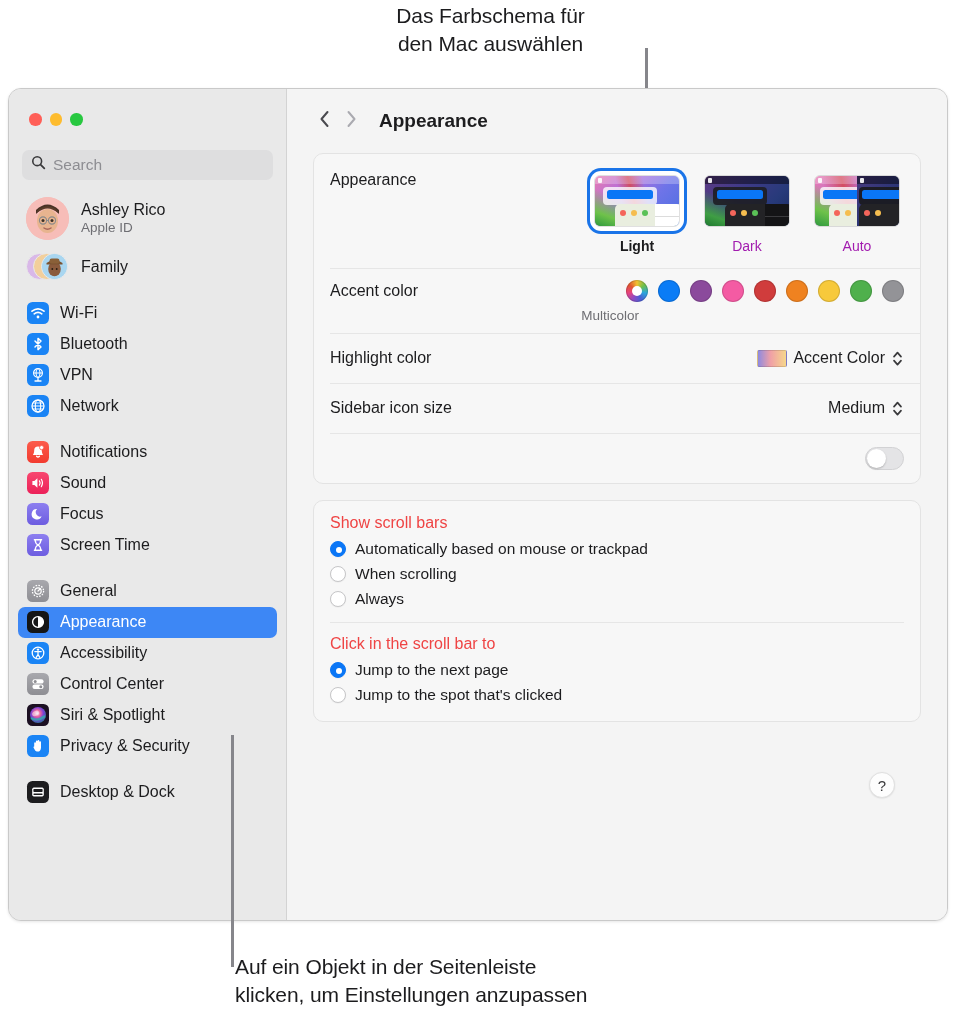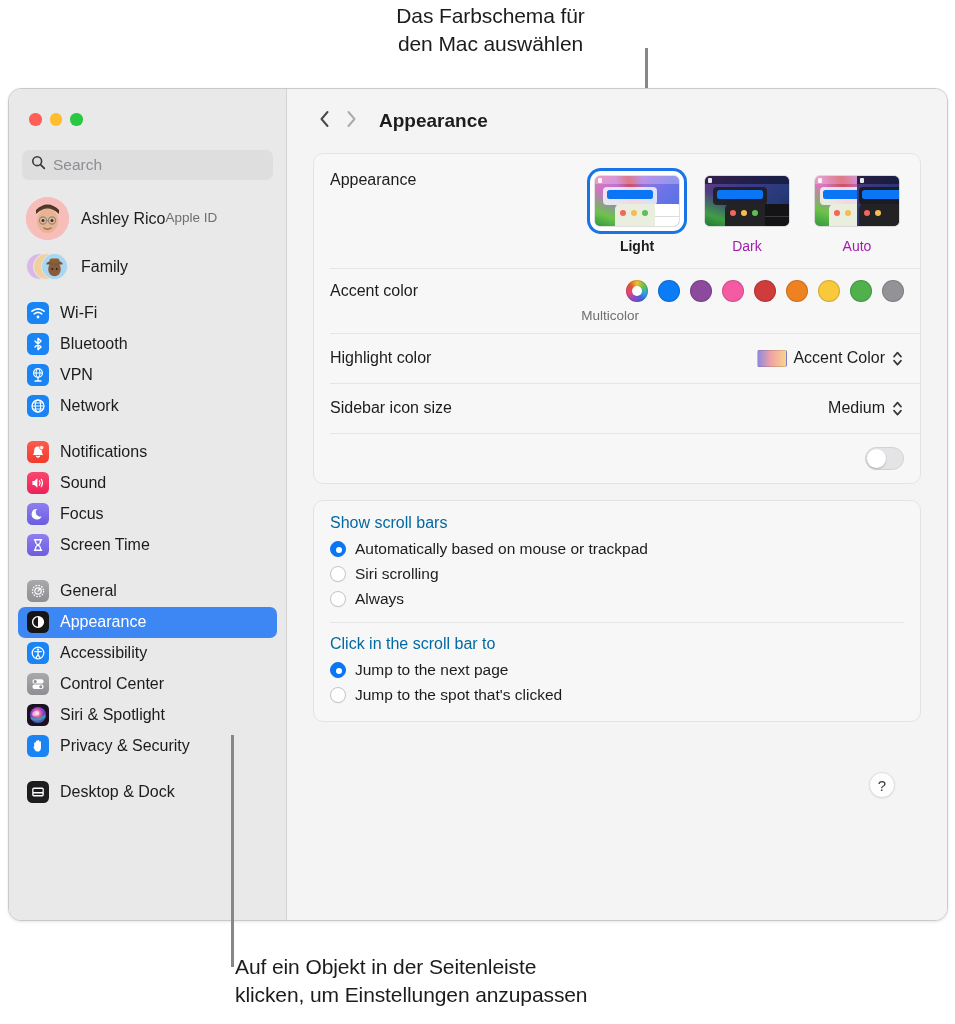--- a/index.html
+++ b/index.html
@@ -79,21 +79,21 @@
   .account {
     display: flex; align-items: center; gap: 12px;
     margin: 16px 0 0 17px;
     height: 46px;
   }
   .avatar {
     width: 43px; height: 43px; border-radius: 50%;
     background: #f5b8b5; position: relative; overflow: hidden;
     flex: 0 0 43px;
   }
-  .acct-text { display: flex; flex-direction: row; justify-content: center; }
+  .acct-text { display: flex; flex-direction: column; justify-content: center; }
   .acct-name { font-size: 16px; color: #1c1c1e; line-height: 1.2; }
   .acct-sub { font-size: 13.5px; color: #6e6e73; line-height: 1.35; }
 
   .family {
     display: flex; align-items: center; gap: 12px;
     margin: 6px 0 0 17px; height: 38px; text-align: center;
   }
   .family-avatars { position: relative; width: 43px; height: 30px; flex: 0 0 43px; }
   .fa { position: absolute; width: 27px; height: 27px; border-radius: 50%; top: 1px; border:1.5px solid #e9e9e9;}
   .fa1 { left: 0; background: #d9b8e8; }
@@ -229,21 +229,21 @@
     margin-left: auto; position: relative; cursor: default;
   }
   .knob {
     position: absolute; left: 1px; top: 1px;
     width: 19px; height: 19px; border-radius: 50%;
     background: #fff; box-shadow: 0 1px 2px rgba(0,0,0,.22);
   }
 
   
   .radio-card { padding: 13px 16px 14px 16px; }
-  .section-title { font-size: 16px; color: #0369a1; margin-bottom: 4px; }
+  .section-title { font-size: 16px; color: #ef4444; margin-bottom: 4px; }
   .radio-line {
     display: flex; align-items: center; gap: 9px;
     height: 25px; cursor: default;
   }
   .radio {
     width: 16px; height: 16px; border-radius: 50%;
     background: #fff; border: 1px solid #c6c6c8;
     flex: 0 0 16px; position: relative;
     box-shadow: 0 0.5px 1px rgba(0,0,0,.07);
   }
@@ -686,21 +686,21 @@
 
       <div class="card radio-card">
 
         <div class="section-title">Show scroll bars</div>
         <div class="radio-line">
           <span class="radio on"></span>
           <span class="radio-label">Automatically based on mouse or trackpad</span>
         </div>
         <div class="radio-line">
           <span class="radio"></span>
-          <span class="radio-label">Siri scrolling</span>
+          <span class="radio-label">When scrolling</span>
         </div>
         <div class="radio-line">
           <span class="radio"></span>
           <span class="radio-label">Always</span>
         </div>
 
         <div class="divider"></div>
 
         <div class="section-title">Click in the scroll bar to</div>
         <div class="radio-line">

